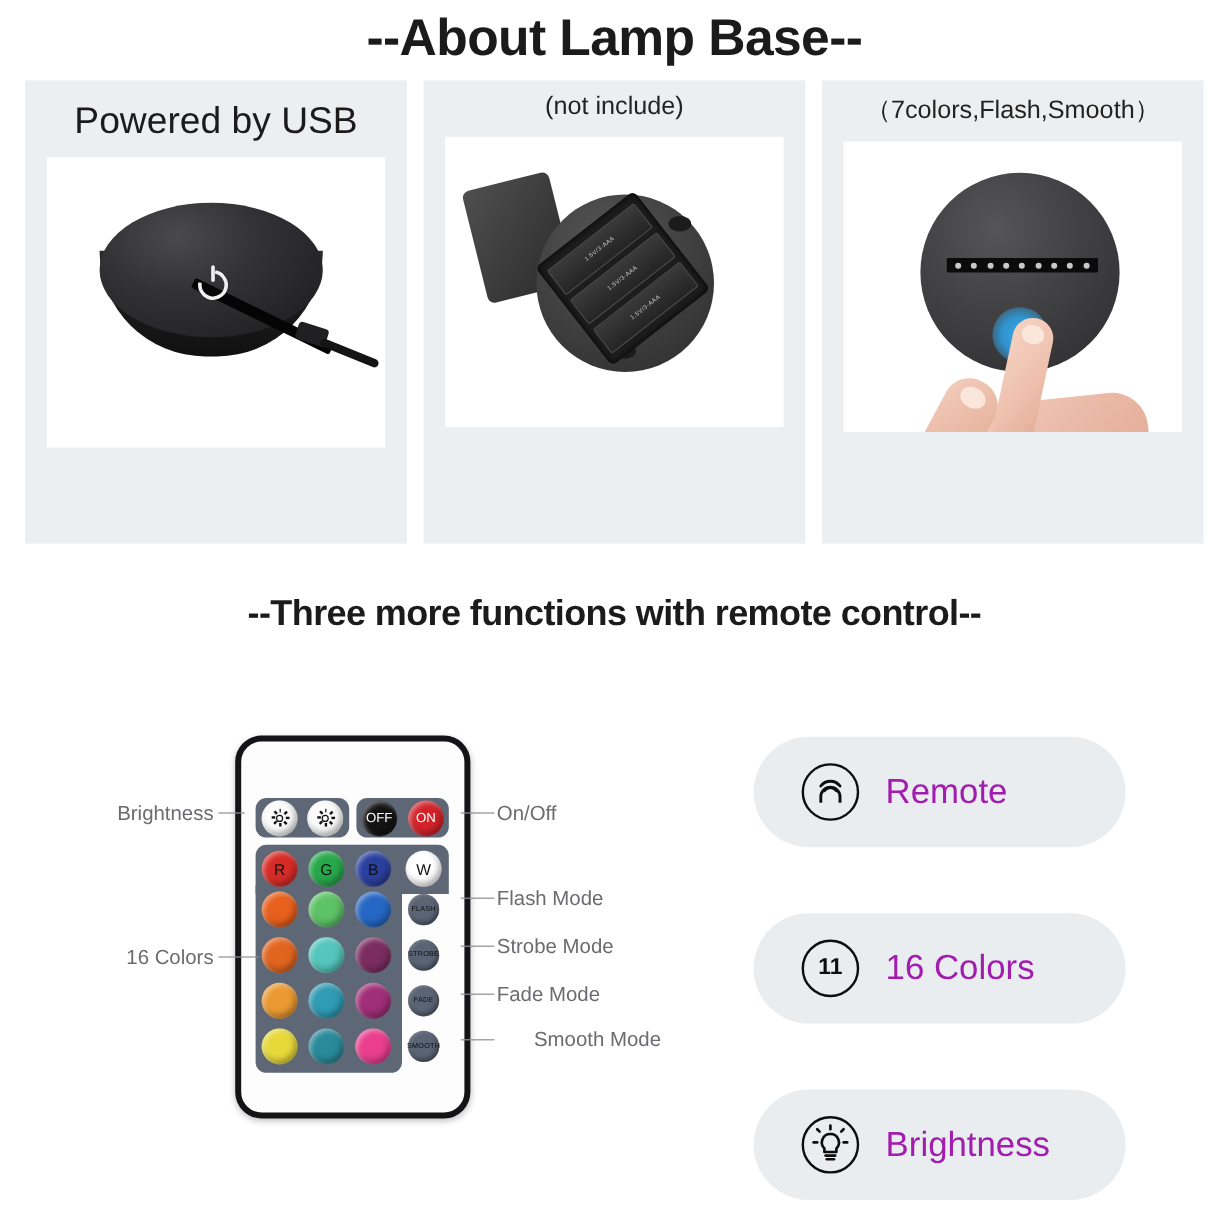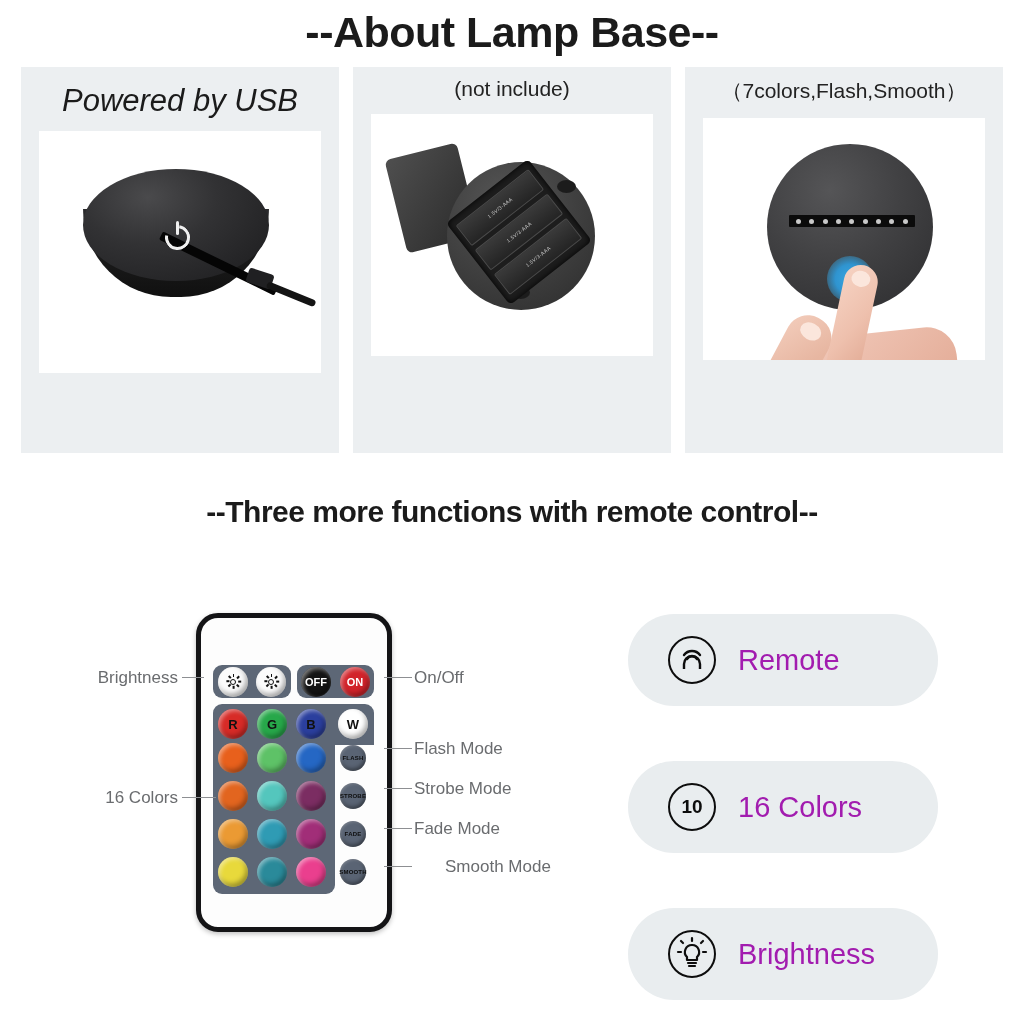--- a/index.html
+++ b/index.html
@@ -27,21 +27,21 @@
   
   .panel {
     position: absolute;
     top: 67px;
     height: 386px;
     background: #eceff1;
     display: flex;
     flex-direction: column;
     align-items: center;
   }
-  #panel-usb      { left: 21px;  width: 318px; font-style: italic; }
+  #panel-usb      { left: 21px;  width: 318px; }
   #panel-battery  { left: 353px; width: 318px; }
   #panel-touch    { left: 685px; width: 318px; }
 
   .panel-title {
     margin-top: 18px;
     font-size: 31px;
     font-weight: 400;
     color: #1b1b1b;
     line-height: 1.05;
     white-space: nowrap;
@@ -248,21 +248,21 @@
   }
   #pad-top    { left: 12px; top: 47px;  width: 78px;  height: 33px; }
   #pad-onoff  { left: 96px; top: 47px;  width: 77px;  height: 33px; }
   #pad-colors { left: 12px; top: 86px;  width: 161px; height: 41px; border-radius: 9px 9px 0 0; }
   #pad-grid   { left: 12px; top: 120px; width: 122px; height: 156px; border-radius: 0 0 9px 9px; }
 
   .btn {
     position: absolute;
     border-radius: 50%;
     display: flex; align-items: center; justify-content: center;
-    font-size: 13px; font-weight: 700;
+    font-size: 13px; font-weight: 400;
     color: #111;
     box-shadow: inset 2px 2px 4px rgba(255,255,255,0.45), inset -2px -3px 5px rgba(0,0,0,0.35);
   }
   .btn.w-btn { width: 30px; height: 30px; }
   .btn.mode  { width: 26px; height: 26px; background: #5a6474; color: #0d0d0d;
                font-size: 6px; letter-spacing: 0.2px;
                box-shadow: inset 1px 1px 3px rgba(255,255,255,0.22), inset -1px -2px 4px rgba(0,0,0,0.45); }
   .btn.light { width: 30px; height: 30px; background: #fbfbfb; }
   .sun {
     position: relative; width: 13px; height: 13px;
@@ -481,21 +481,21 @@
         <path d="M19 23 a6 6 0 0 1 10 0" fill="none" stroke="#0d0d0d" stroke-width="2.4" stroke-linecap="round"></path>
         <path d="M16 33 v-5 a8 8 0 0 1 16 0 v5" fill="none" stroke="#0d0d0d" stroke-width="2.4" stroke-linejoin="round"></path>
       </svg>
     </div>
     <div class="pill-label">Remote</div>
   </div>
 
   <div class="pill" id="pill-16colors">
     <div class="pill-icon">
       <div class="ring"></div>
-      <div class="icon16">10</div>
+      <div class="icon16">11</div>
     </div>
     <div class="pill-label">16 Colors</div>
   </div>
 
   <div class="pill" id="pill-brightness">
     <div class="pill-icon">
       <div class="ring"></div>
       <svg viewBox="0 0 48 48" width="48" height="48" style="position:absolute;inset:0;">
         <path d="M24 15 a7 7 0 0 1 5 12 v3 h-10 v-3 a7 7 0 0 1 5 -12 z" fill="none" stroke="#0d0d0d" stroke-width="2.2" stroke-linejoin="round"></path>
         <line x1="20" y1="33" x2="28" y2="33" stroke="#0d0d0d" stroke-width="2.2" stroke-linecap="round"></line>

